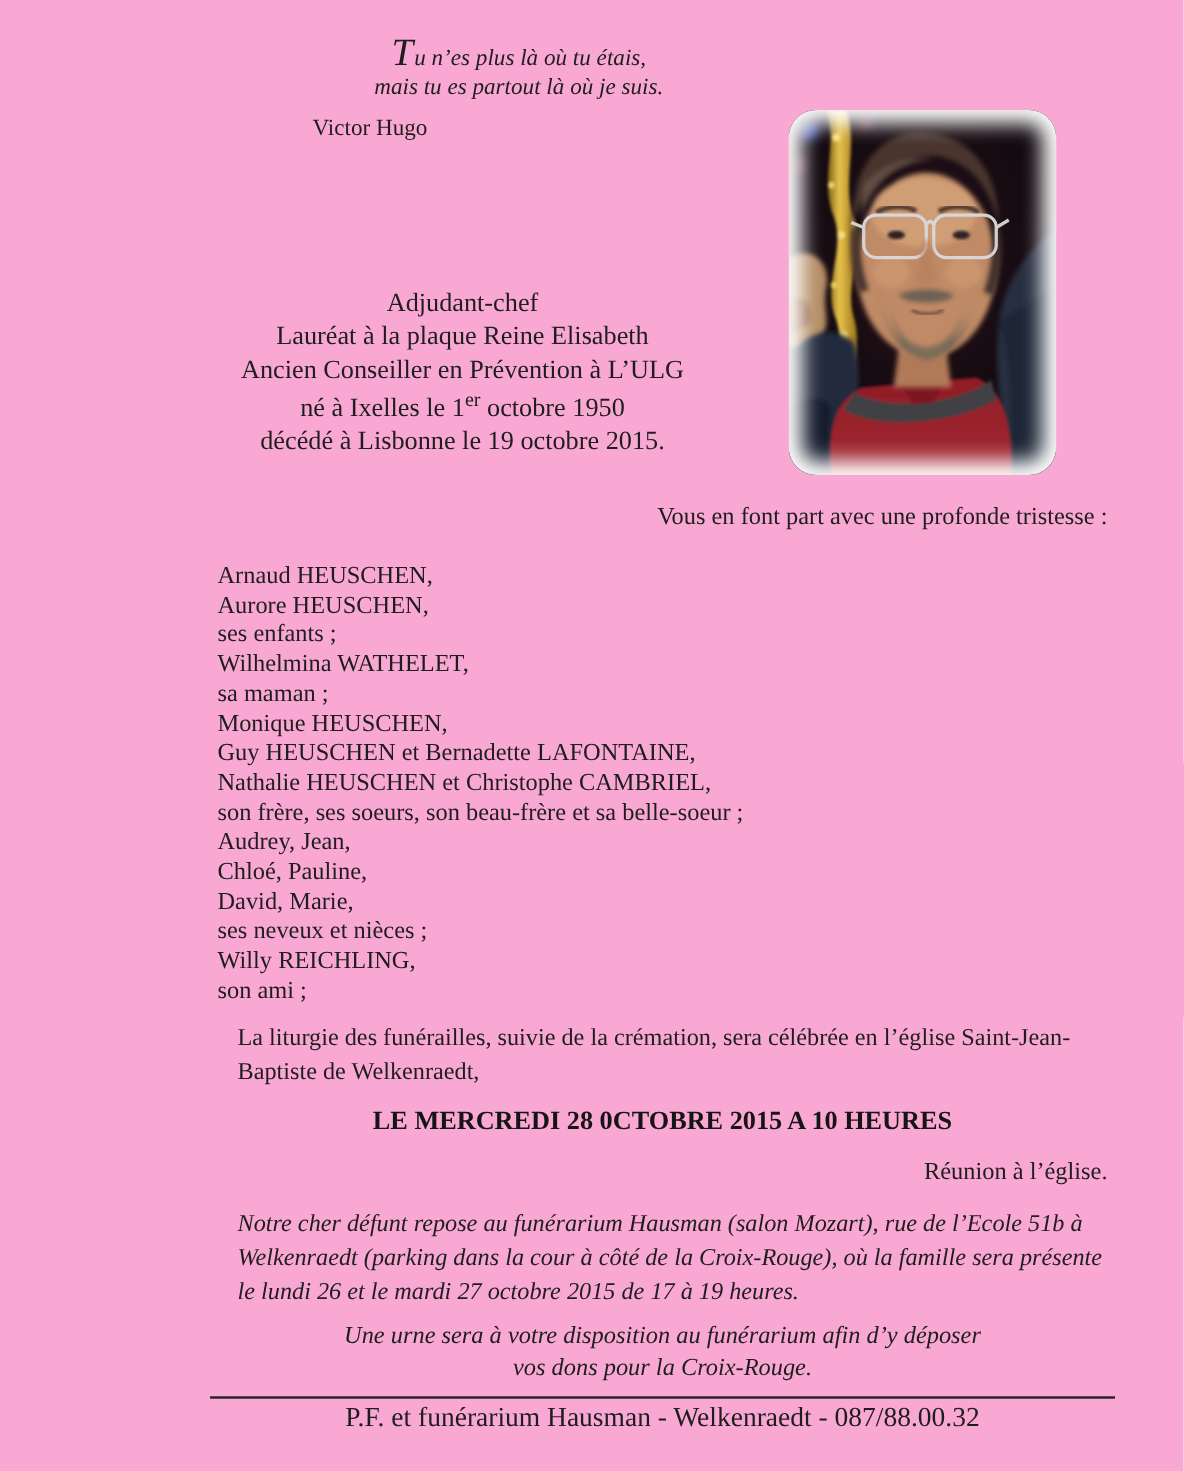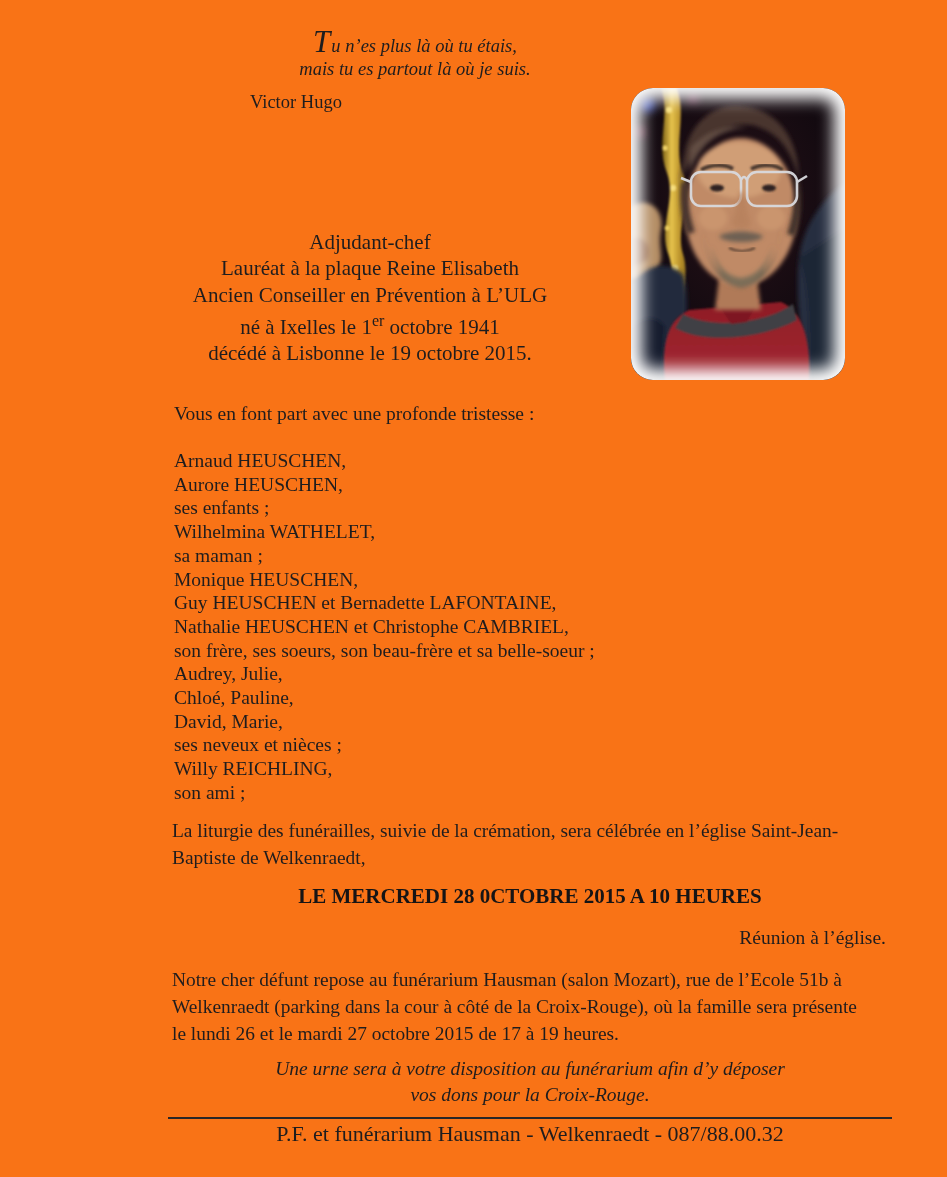--- a/index.html
+++ b/index.html
@@ -1,17 +1,17 @@
 <!DOCTYPE html>
 <html><head>
 <meta charset="utf-8">
 <style>
   html,body{margin:0;padding:0;background:#ffffff;}
   .page{
-    position:relative;width:947px;height:1177px;background:#f97316;
+    position:relative;width:947px;height:1177px;background:#f9a8d4;
     font-family:"Liberation Serif", serif;color:#1f1d1e;overflow:hidden;
   }
   .abs{position:absolute;}
   .nowrap{white-space:nowrap;}
 
   
   .quote{left:250px;top:30px;width:330px;text-align:center;font-style:italic;
          font-size:18.5px;line-height:23px;}
   .quote .initial{font-size:31px;font-style:italic;letter-spacing:1px;}
   .quote .attribution{font-style:normal;text-align:left;padding-right:14px;margin-top:10px;}
@@ -21,29 +21,29 @@
   .photo svg{display:block;}
   .photo-fade{position:absolute;left:631px;top:88px;width:214px;height:292px;border-radius:22px;
               box-shadow:inset 0 0 16px 11px #ffffff;pointer-events:none;}
 
   
   .headline{left:174px;top:116px;width:392px;text-align:center;font-size:41px;line-height:53px;}
   
   .titles{left:174px;top:229px;width:392px;text-align:center;font-size:21px;line-height:26.3px;}
   .titles sup{font-size:16px;}
 
-  .intro{left:174px;top:403px;width:712px;font-size:19.5px;}
+  .intro{left:174px;top:403px;width:712px;font-size:19.5px;text-align:right;}
 
   .family{left:174px;top:449px;width:712px;font-size:19.5px;line-height:23.7px;}
   .fam-left{text-align:left;}
   .fam-right{text-align:left;}
 
-  .para{left:172px;width:712px;font-size:19.4px;line-height:27px;}
+  .para{left:190px;width:712px;font-size:19.4px;line-height:27px;}
   .liturgy{top:817px;}
-  .repose{top:966px;}
+  .repose{top:966px;font-style:italic;}
 
   .dateline{left:174px;top:884px;width:712px;text-align:center;font-weight:bold;
             font-size:21px;color:#161415;}
   .meeting{left:174px;top:927px;width:712px;text-align:right;font-size:19.5px;}
 
   .urn{left:174px;top:1056px;width:712px;text-align:center;font-style:italic;
        font-size:19.5px;line-height:25.5px;}
 
   .rule{left:168px;top:1117px;width:724px;height:2px;background:#2a2627;}
   .footer{left:174px;top:1121px;width:712px;text-align:center;font-size:22px;}
@@ -171,37 +171,37 @@
       <path d="M98,160 C106,164 116,164 124,160" stroke="#5a4234" stroke-width="2" fill="none" filter="url(#b1)"></path>
     </svg>
   </div>
   <div class="photo-fade"></div>
 
 
   <div class="abs titles">
     <div class="nowrap">Adjudant-chef</div>
     <div class="nowrap">Lauréat à la plaque Reine Elisabeth</div>
     <div class="nowrap">Ancien Conseiller en Prévention à L’ULG</div>
-    <div class="nowrap"><span>né à Ixelles le 1</span><sup>er</sup><span> octobre 1941</span></div>
+    <div class="nowrap"><span>né à Ixelles le 1</span><sup>er</sup><span> octobre 1950</span></div>
     <div class="nowrap">décédé à Lisbonne le 19 octobre 2015.</div>
   </div>
 
   <div class="abs intro nowrap">Vous en font part avec une profonde tristesse :</div>
 
   <div class="abs family">
     <div class="fam-left nowrap">Arnaud HEUSCHEN,</div>
     <div class="fam-left nowrap">Aurore HEUSCHEN,</div>
     <div class="fam-right nowrap">ses enfants ;</div>
     <div class="fam-left nowrap">Wilhelmina WATHELET,</div>
     <div class="fam-right nowrap">sa maman ;</div>
     <div class="fam-left nowrap">Monique HEUSCHEN,</div>
     <div class="fam-left nowrap">Guy HEUSCHEN et Bernadette LAFONTAINE,</div>
     <div class="fam-left nowrap">Nathalie HEUSCHEN et Christophe CAMBRIEL,</div>
     <div class="fam-right nowrap">son frère, ses soeurs, son beau-frère et sa belle-soeur ;</div>
-    <div class="fam-left nowrap">Audrey, Julie,</div>
+    <div class="fam-left nowrap">Audrey, Jean,</div>
     <div class="fam-left nowrap">Chloé, Pauline,</div>
     <div class="fam-left nowrap">David, Marie,</div>
     <div class="fam-right nowrap">ses neveux et nièces ;</div>
     <div class="fam-left nowrap">Willy REICHLING,</div>
     <div class="fam-right nowrap">son ami ;</div>
   </div>
 
   <div class="abs para liturgy">
     <div class="nowrap">La liturgie des funérailles, suivie de la crémation, sera célébrée en l’église Saint-Jean-</div>
     <div class="nowrap">Baptiste de Welkenraedt,</div>

